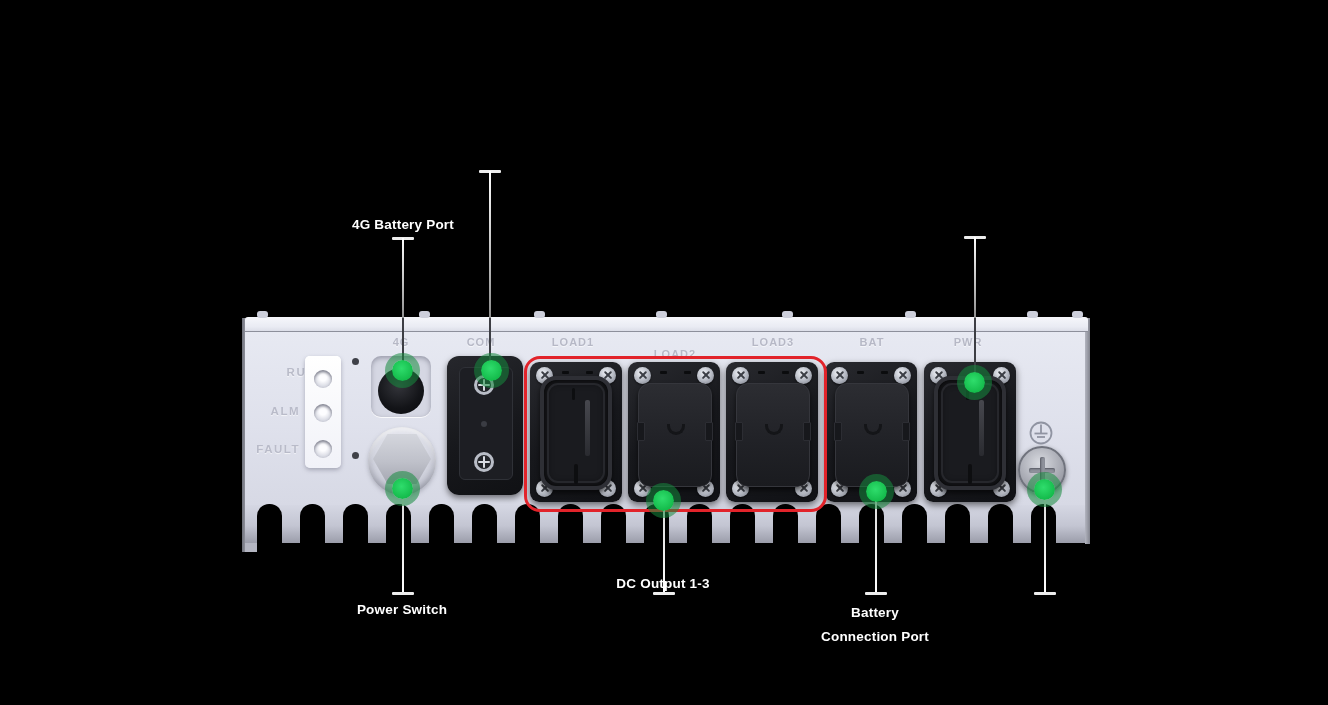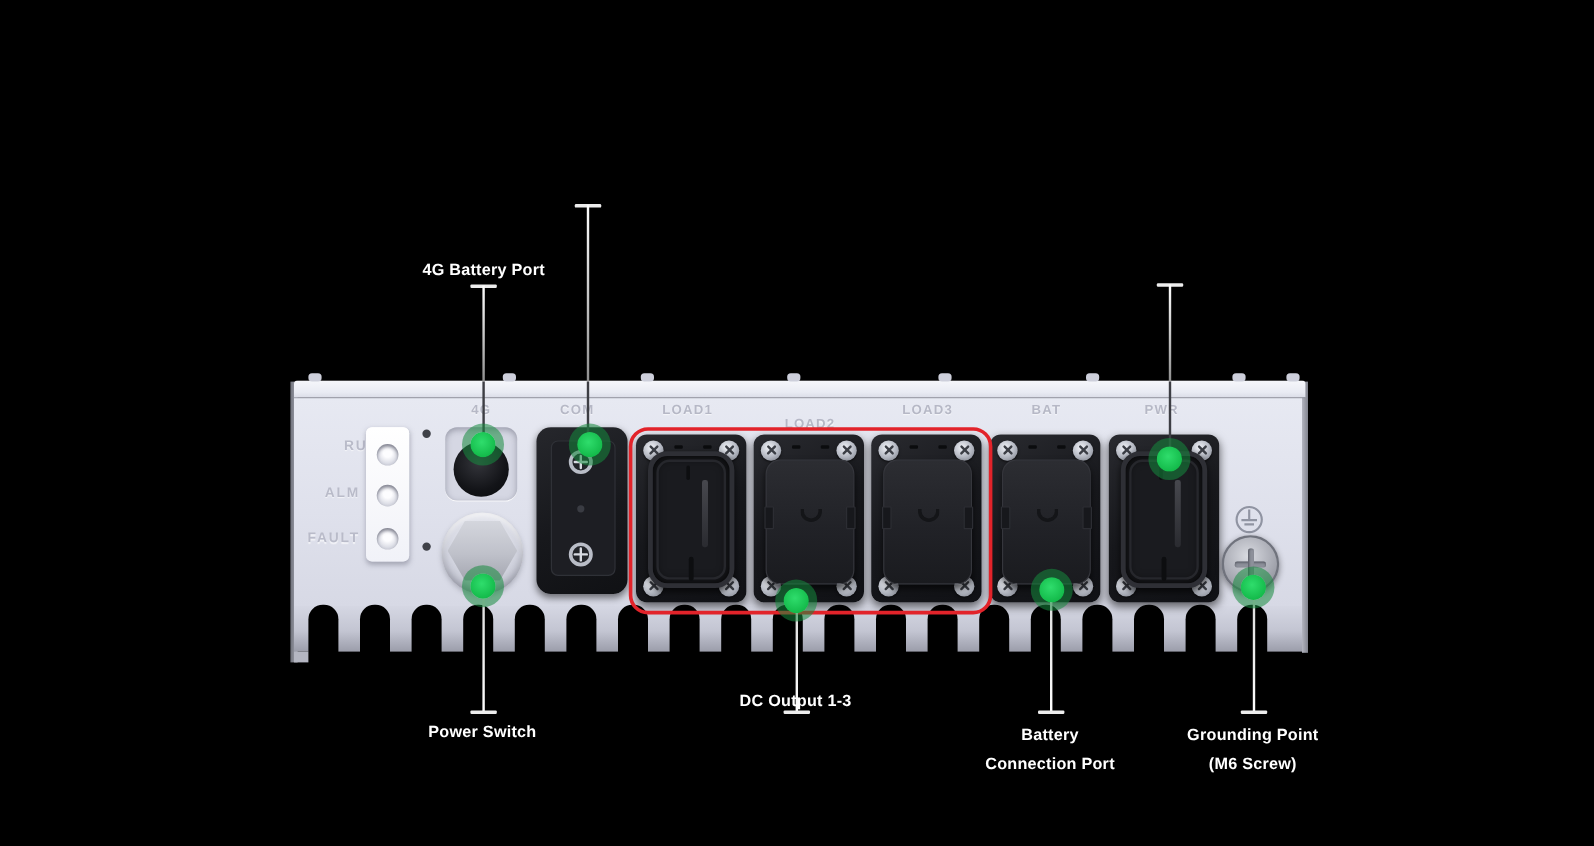--- a/index.html
+++ b/index.html
@@ -313,18 +313,14 @@
   <div class="callout" style="left:402px;top:600px">
     <div class="l">Power Switch</div>
   </div>
   <div class="callout" style="left:663px;top:574px">
     <div class="l">DC Output 1-3</div>
   </div>
   <div class="callout wide" style="left:875px;top:601px">
     <div class="l">Battery</div>
     <div class="l">Connection Port</div>
   </div>
-  <div class="callout wide" style="left:1044px;top:601px">
-    <div class="l">Grounding Point</div>
-    <div class="l">(M6 Screw)</div>
-  </div>
 
 </div>
 
 </body></html>

